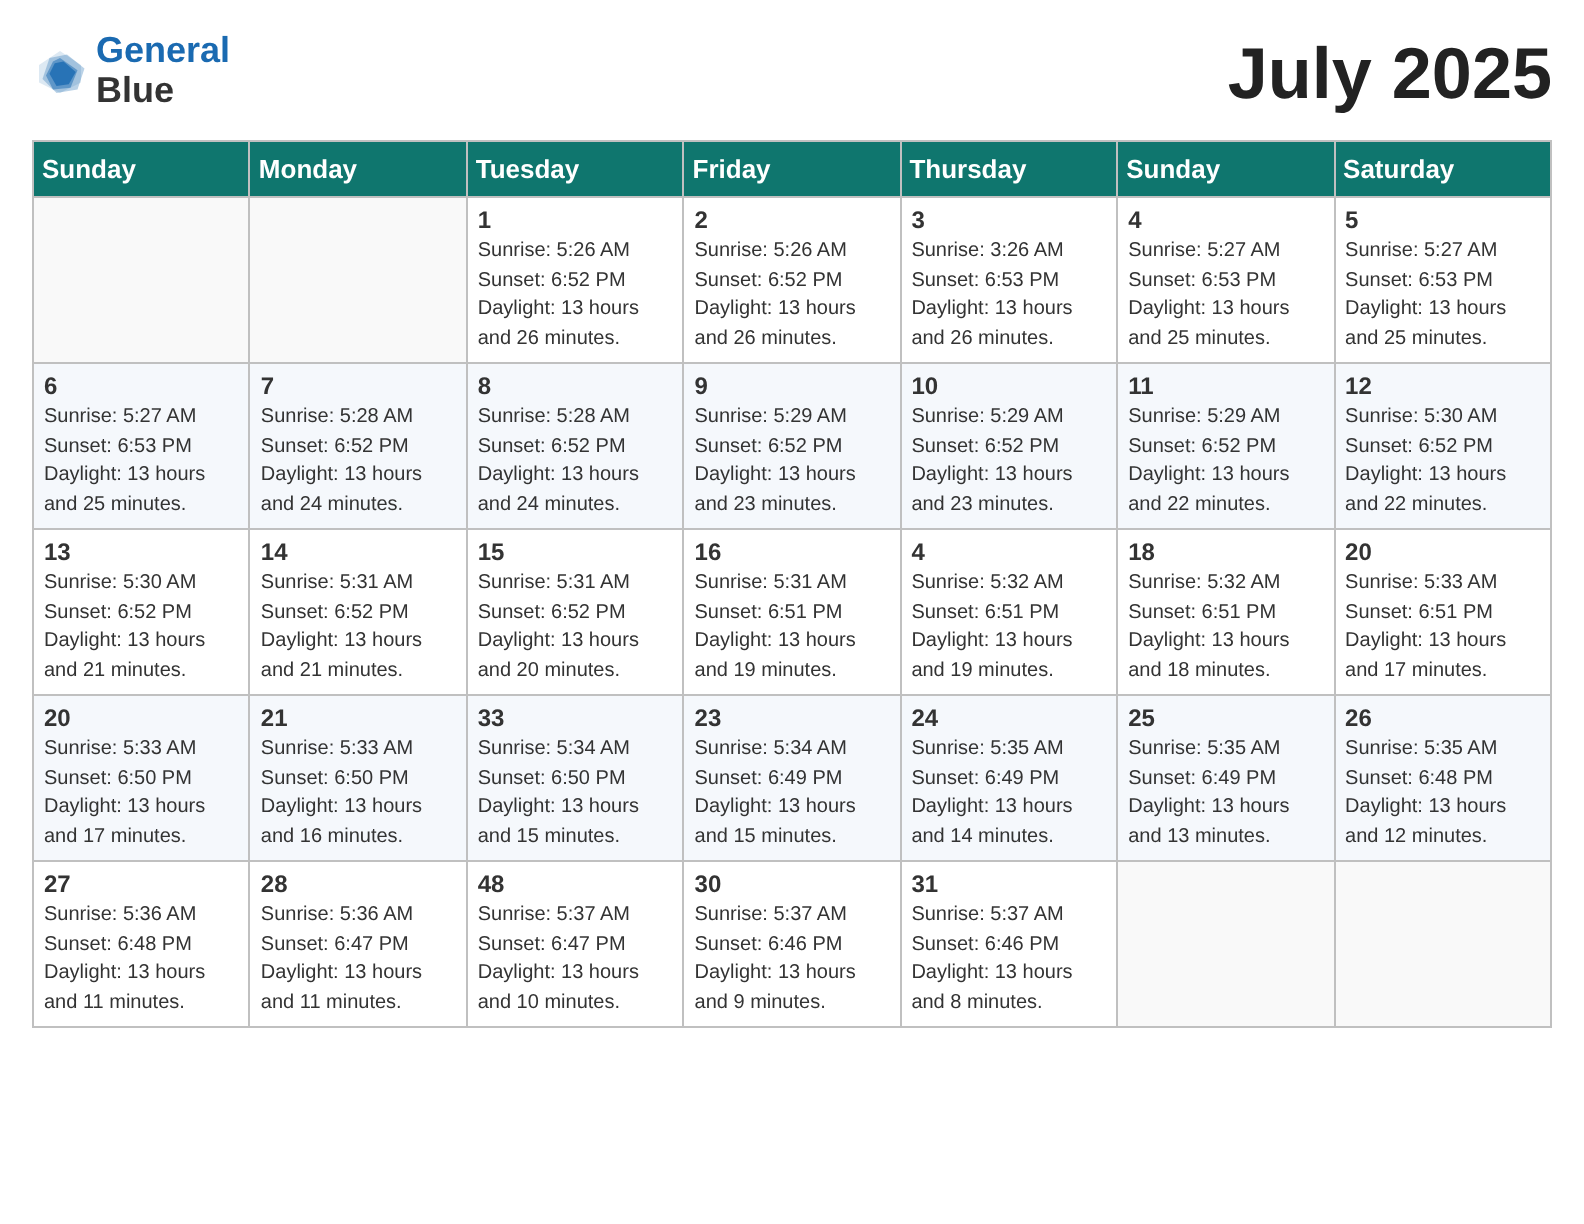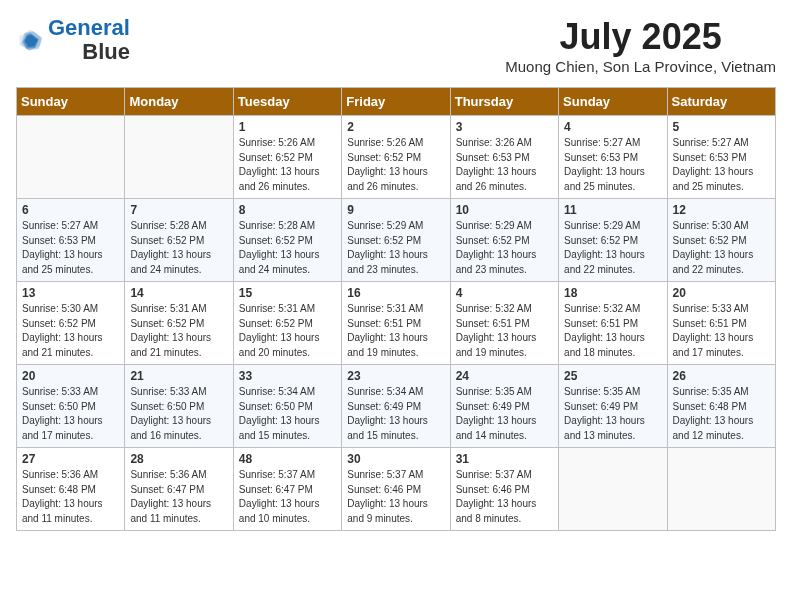--- a/index.html
+++ b/index.html
@@ -15,52 +15,51 @@
       justify-content: space-between;
       align-items: flex-start;
       margin-bottom: 12px;
     }
     .logo {
       display: flex;
       align-items: center;
       gap: 4px;
     }
     .logo-text {
-      font-size: 22px;
+      font-size: 18px;
       font-weight: bold;
       color: #333;
       line-height: 1.1;
-      text-align: right;
     }
     .logo-text span {
       color: #1a6ab1;
     }
     .logo-icon {
       width: 28px;
       height: 28px;
     }
     .title-block {
-      text-align: center;
+      text-align: left;
     }
     .month-year {
       font-size: 36px;
       font-weight: bold;
       color: #222;
     }
     .location {
       font-size: 15px;
       color: #333;
     }
     table {
       width: 100%;
       border-collapse: collapse;
       table-layout: fixed;
     }
     thead tr th {
-      background-color: #a16207;
+      background-color: #0f766e;
       color: #fff;
       font-size: 13px;
       font-weight: bold;
       padding: 6px 4px;
       text-align: left;
       border: 1px solid #c0c0c0;
     }
     tbody tr td {
       border: 1px solid #c0c0c0;
       vertical-align: top;
@@ -99,21 +98,20 @@
       <polygon points="16,8 26,15 22,25 12,26 8,18 12,10" fill="#1a6ab1" opacity="0.5"></polygon>
       <polygon points="18,10 25,16 21,23 14,24 10,17 13,11" fill="#1a6ab1" opacity="0.8"></polygon>
     </svg>
     <div class="logo-text">
       <div><span>General</span></div>
       <div>Blue</div>
     </div>
   </div>
   <div class="title-block">
     <div class="month-year">July 2025</div>
-    <div class="location">Muong Chien, Son La Province, Vietnam</div>
   </div>
 </div>
 
 <table>
   <thead>
     <tr>
     <th>Sunday</th>
         <th>Monday</th>
         <th>Tuesday</th>
         <th>Friday</th>

